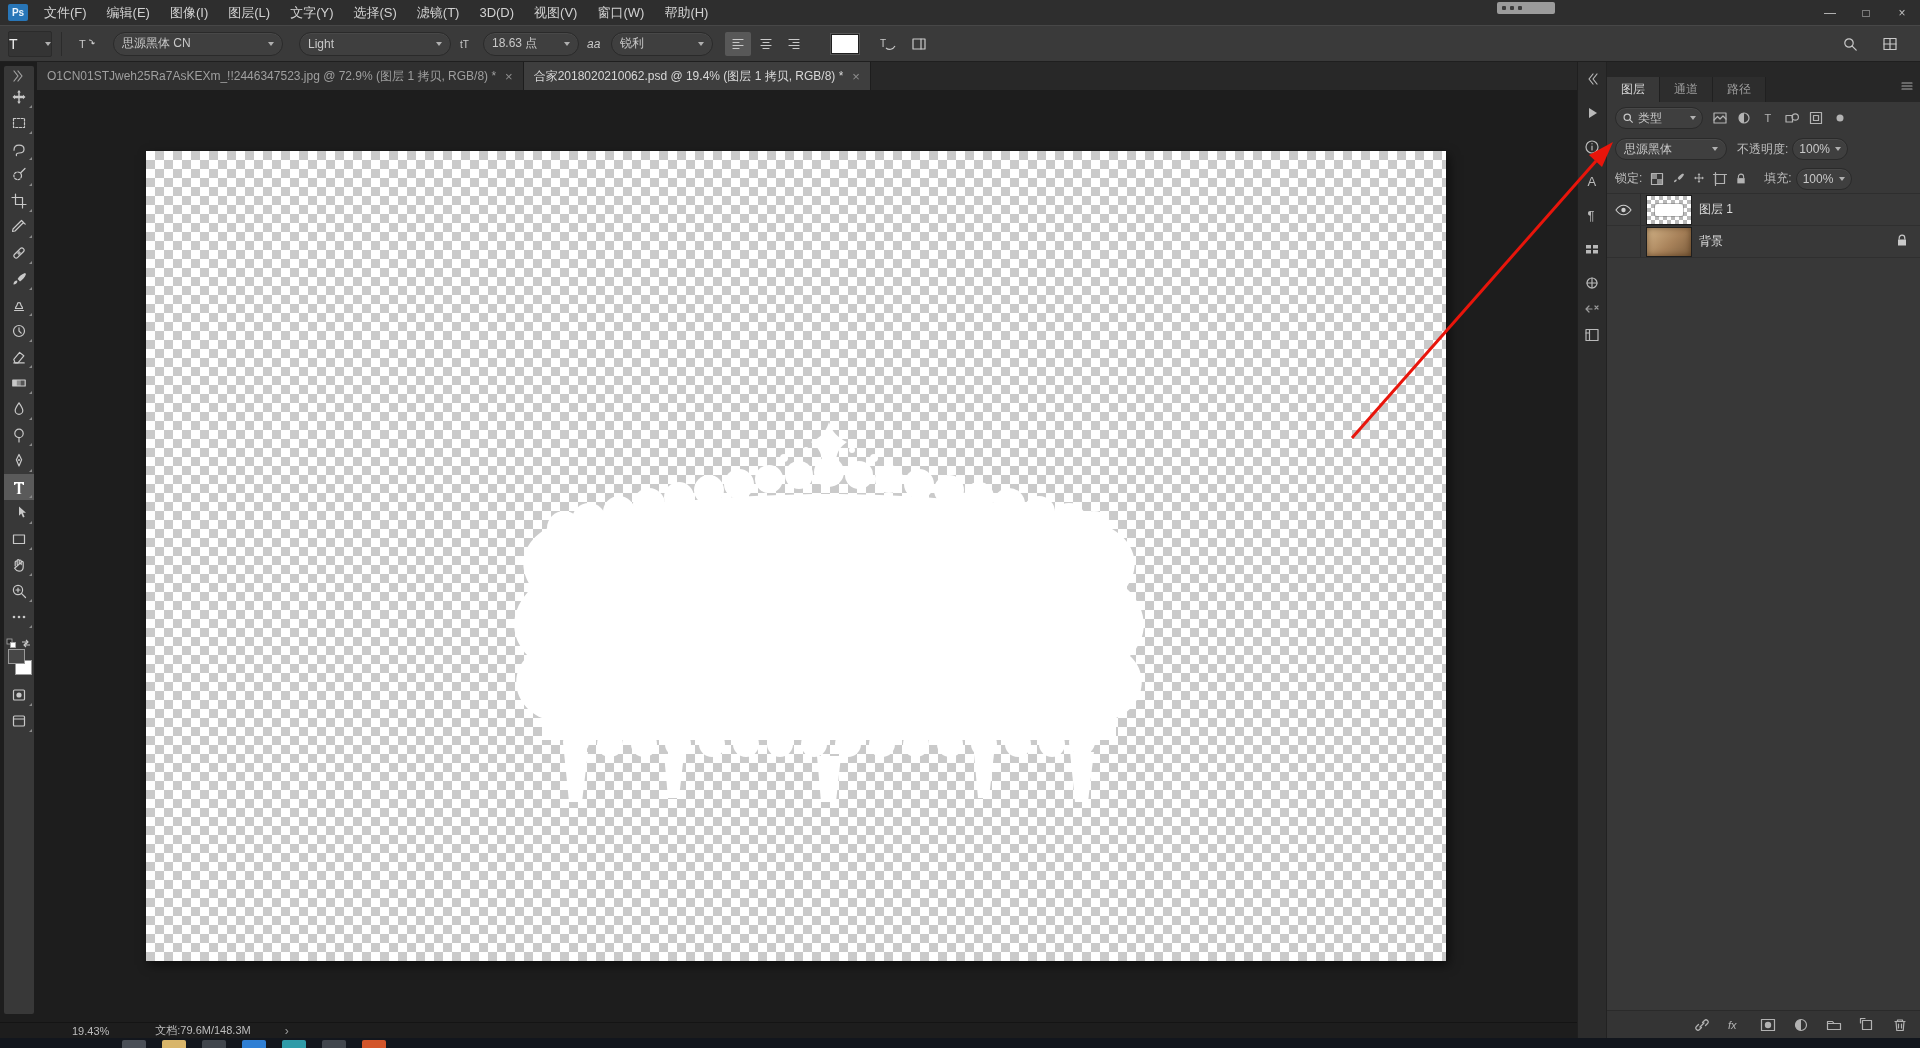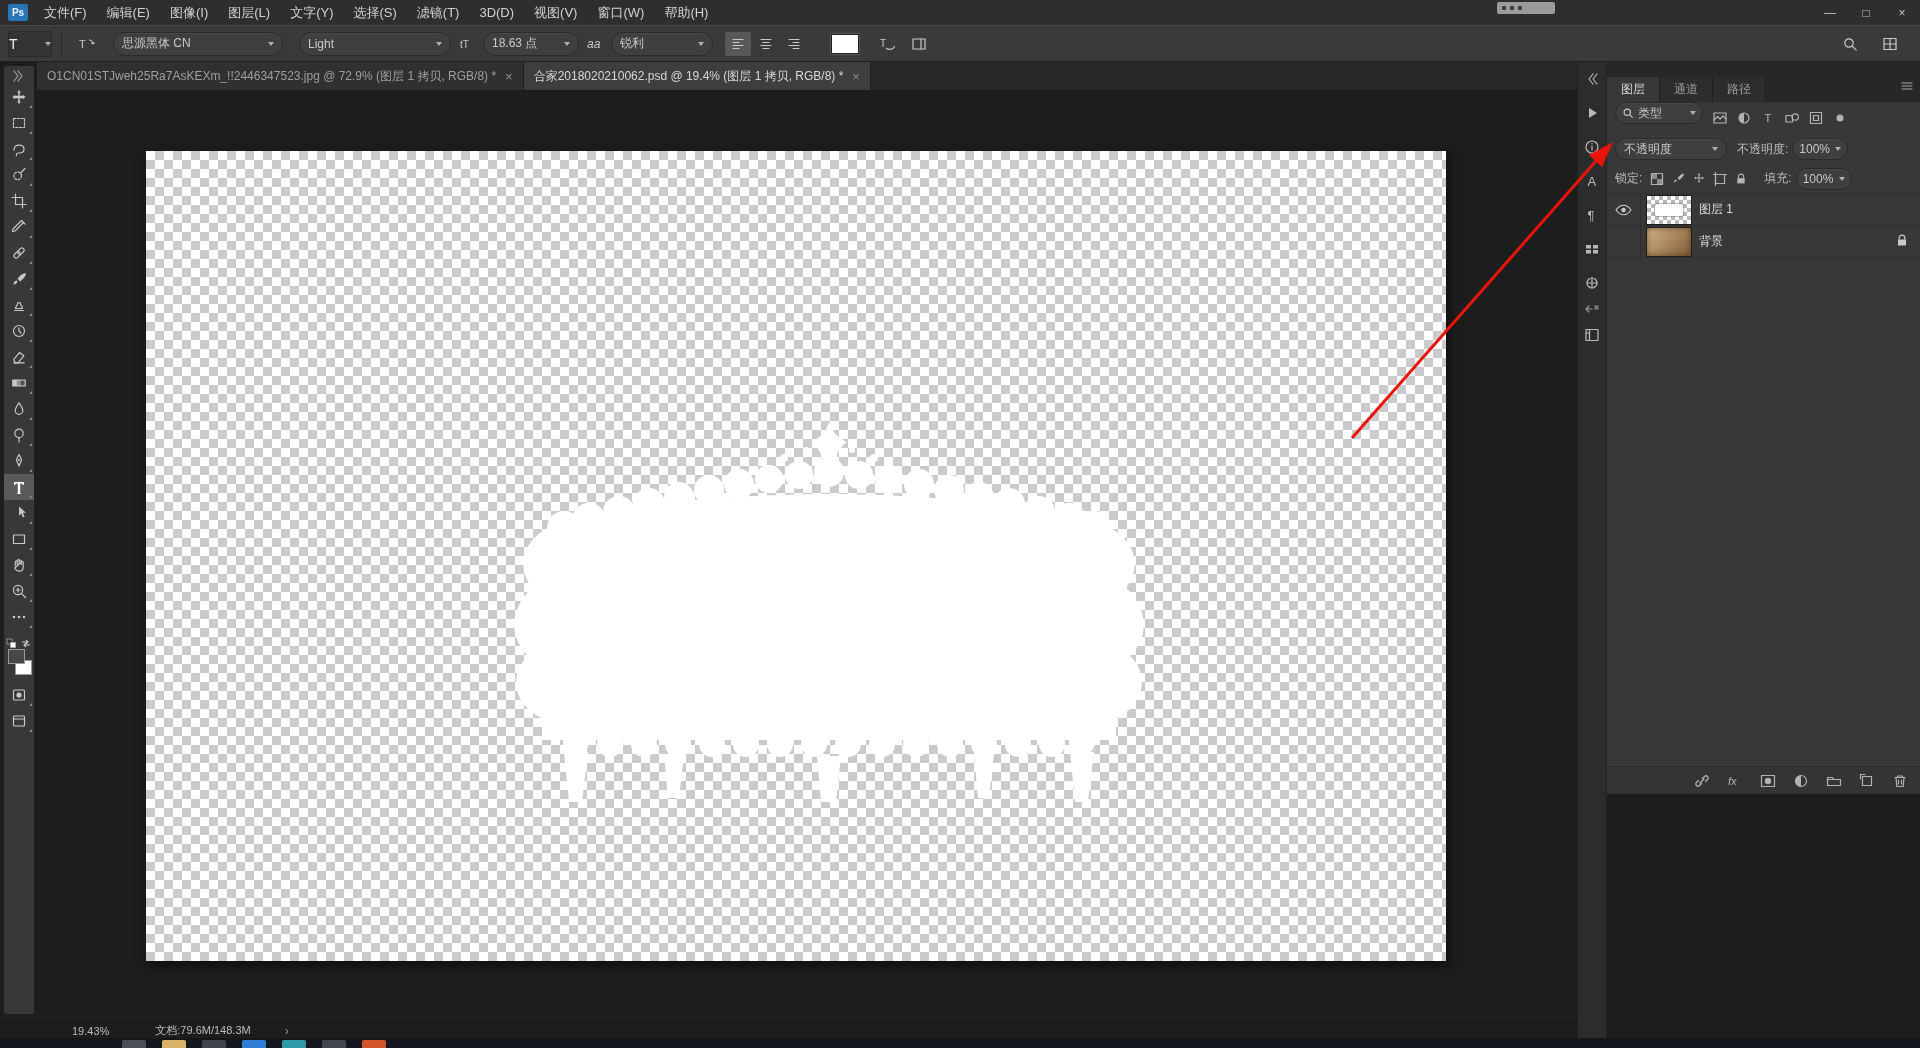--- a/index.html
+++ b/index.html
@@ -66,26 +66,26 @@
   .sb-zoom{margin-left:72px}
   .sb-doc{margin-left:46px}
   .sb-chev{margin-left:34px;color:#9a9a9a;font-size:12px}
 
   
   .dockstrip{position:absolute;left:1577px;top:62px;width:30px;height:976px;background:#2c2c2c;border-left:1px solid #1f1f1f;border-right:1px solid #222;display:flex;flex-direction:column;align-items:center}
   .dock-icon{width:30px;height:34px;display:flex;align-items:center;justify-content:center;opacity:.9}
   .dock-icon.small{height:18px;opacity:.7}
 
   
-  .layerspanel{position:absolute;left:1607px;top:62px;width:313px;height:732px;background:#383838;display:flex;flex-direction:column}
+  .layerspanel{position:absolute;left:1607px;top:62px;width:313px;height:976px;background:#383838;display:flex;flex-direction:column}
   .panel-tabs-row{height:40px;background:#272727;display:flex;align-items:flex-end;position:relative;flex:none}
   .panel-tab{height:25px;padding:0 14px;display:flex;align-items:center;background:#2d2d2d;color:#9c9c9c;border-right:1px solid #202020;font-size:12px}
   .panel-tab.active{background:#383838;color:#d8d8d8}
   .panel-menu-icon{position:absolute;right:5px;bottom:5px;opacity:.8}
-  .filter-row{height:32px;display:flex;padding:0 8px;flex:none}
+  .filter-row{height:32px;display:flex;align-items:center;padding:0 8px;flex:none}
   .filter-dd{width:88px;height:22px;padding:0 6px;gap:4px}
   .filter-icons{display:flex;gap:2px;align-items:center;margin-left:6px}
   .ficon{width:22px;height:22px;display:flex;align-items:center;justify-content:center;opacity:.85}
   .blend-row{height:30px;display:flex;align-items:center;padding:0 8px;flex:none}
   .blend-dd{width:112px;height:22px}
   .lbl{font-size:12px;color:#bdbdbd;white-space:nowrap}
   .op-lbl{margin-left:10px}
   .val-dd{width:56px;height:22px;margin-left:4px;padding:0 6px}
   .lock-row{height:30px;display:flex;align-items:center;padding:0 8px;border-bottom:1px solid #2e2e2e;flex:none}
   .lock-icons{display:flex;gap:3px;margin:0 6px}
@@ -558,21 +558,21 @@
         </div>
         <div class="ficon">
           <svg width="10" height="10" viewBox="0 0 10 10">
             <circle cx="5" cy="5" r="3.5" fill="#c9c9c9"></circle>
           </svg>
         </div>
       </div>
   </div>
   <div class="blend-row">
     <div class="dd blend-dd">
-      <span>不透明度</span>
+      <span>思源黑体</span>
       <span class="caret"></span>
     </div>
     <span class="lbl op-lbl">不透明度:</span>
     <div class="dd val-dd">
       <span>100%</span>
       <span class="caret"></span>
     </div>
   </div>
   <div class="lock-row">
     <span class="lbl">锁定:</span>

